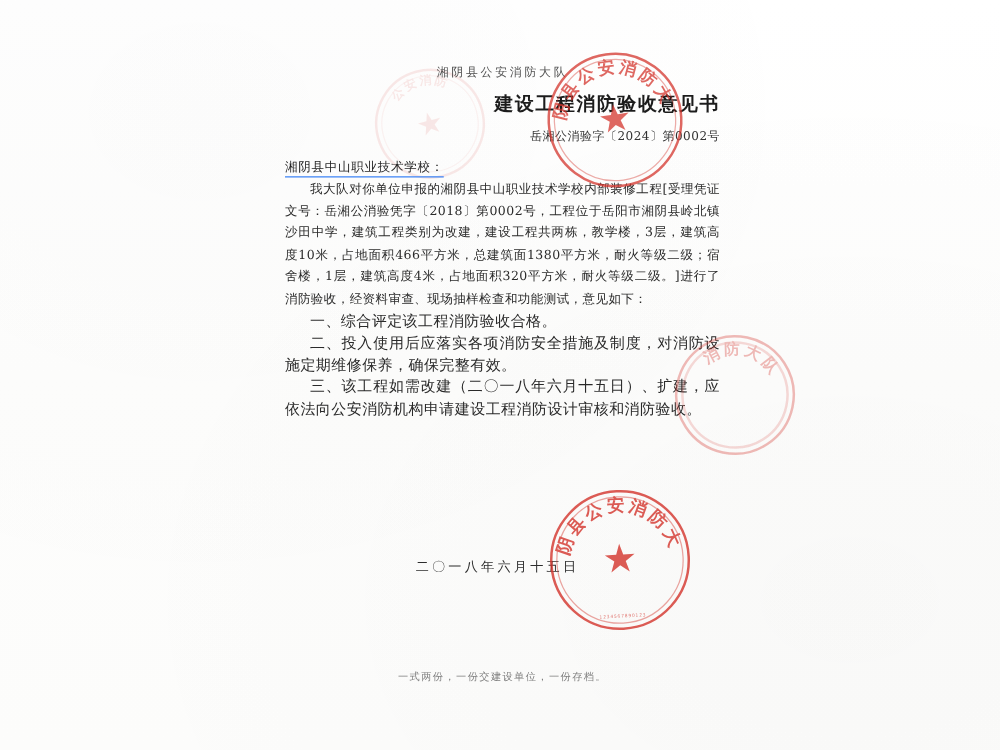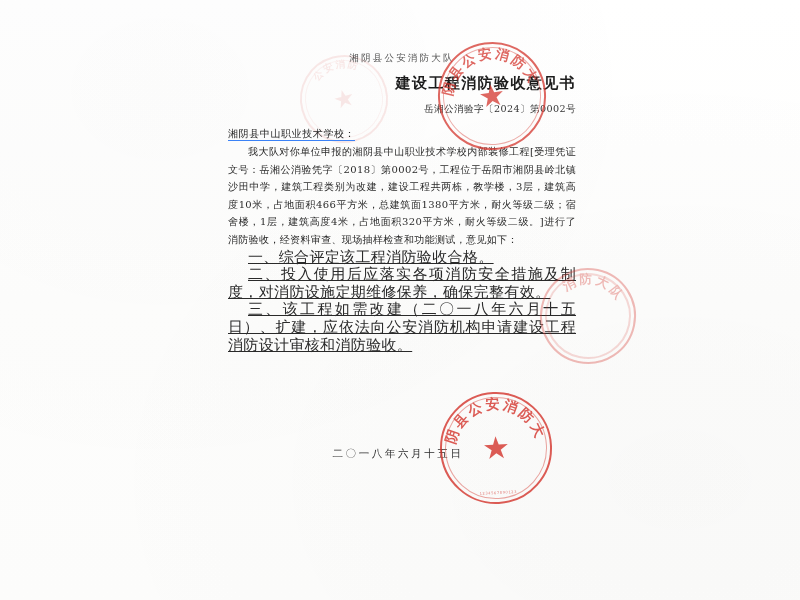--- a/index.html
+++ b/index.html
@@ -90,29 +90,28 @@
     line-height: 17.6px;
     letter-spacing: 0.35px;
     text-align: justify;
     color: #2a2a2a;
     font-family: "DejaVu Serif", serif;
     margin: 0;
     text-indent: 20px;
   }
 
   .item-para {
-    font-size: 15px;
+    font-size: 12px;
     line-height: 17.6px;
     letter-spacing: 0.35px;
     text-align: justify;
     color: #2a2a2a;
     font-family: "DejaVu Serif", serif;
     margin: 0;
     text-indent: 20px;
-    text-decoration: underline;
   }
 
   #date-line {
     position: absolute;
     left: 228px;
     top: 447px;
     width: 348px;
     text-align: center;
     padding-right: 8px;
     font-size: 10.5px;
@@ -306,14 +305,15 @@
       <defs>
         <path id="headArc" d="M 13,52 A 37,37 0 0 1 87,52"></path>
       </defs>
       <text font-size="12.5" letter-spacing="2.2">
         <textPath href="#headArc" startOffset="50%" text-anchor="middle">湘阴县公安消防大队</textPath>
       </text>
     </svg>
     <div class="seal-star">★</div>
   </div>
 
+  <div id="footer-note">一式两份，一份交建设单位，一份存档。</div>
 
 </div>
 
 </body></html>

